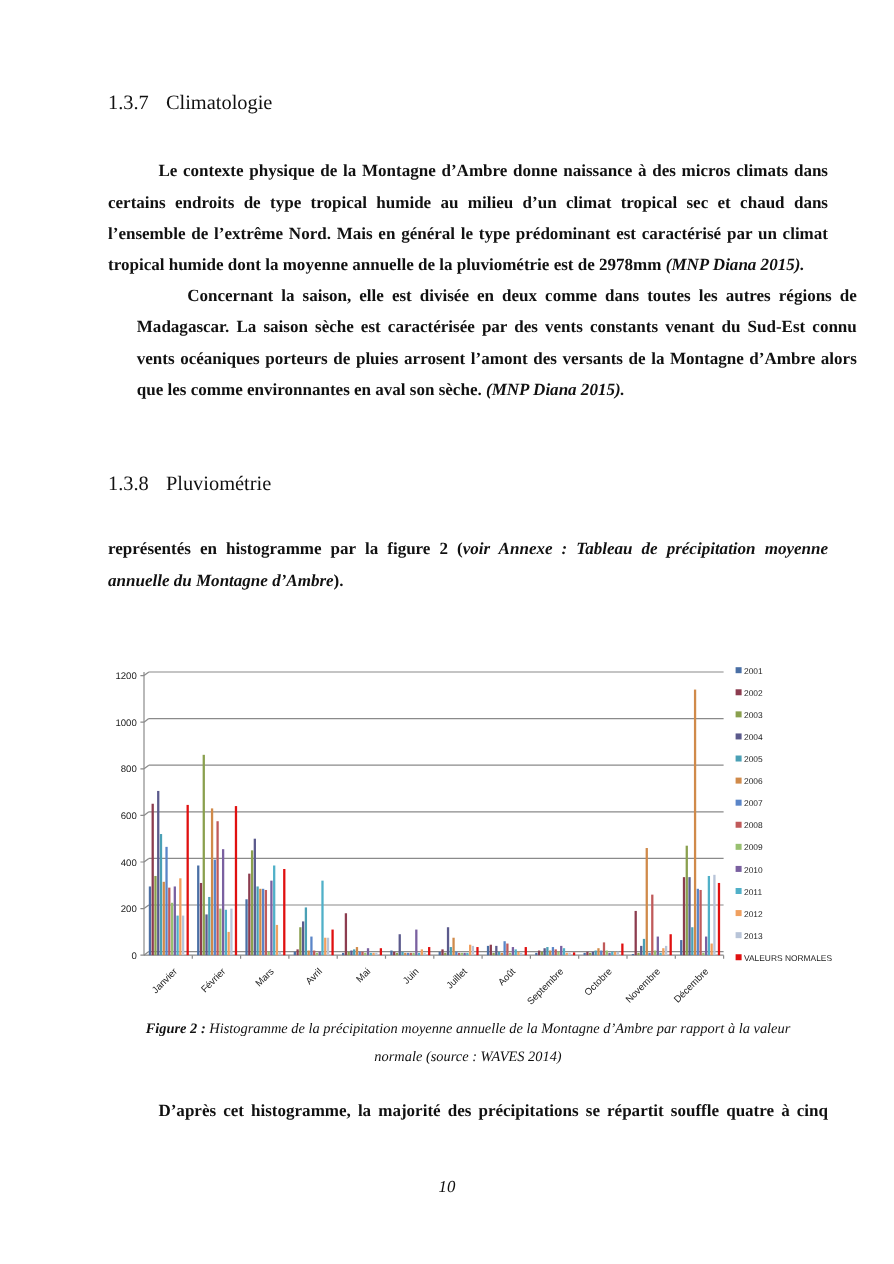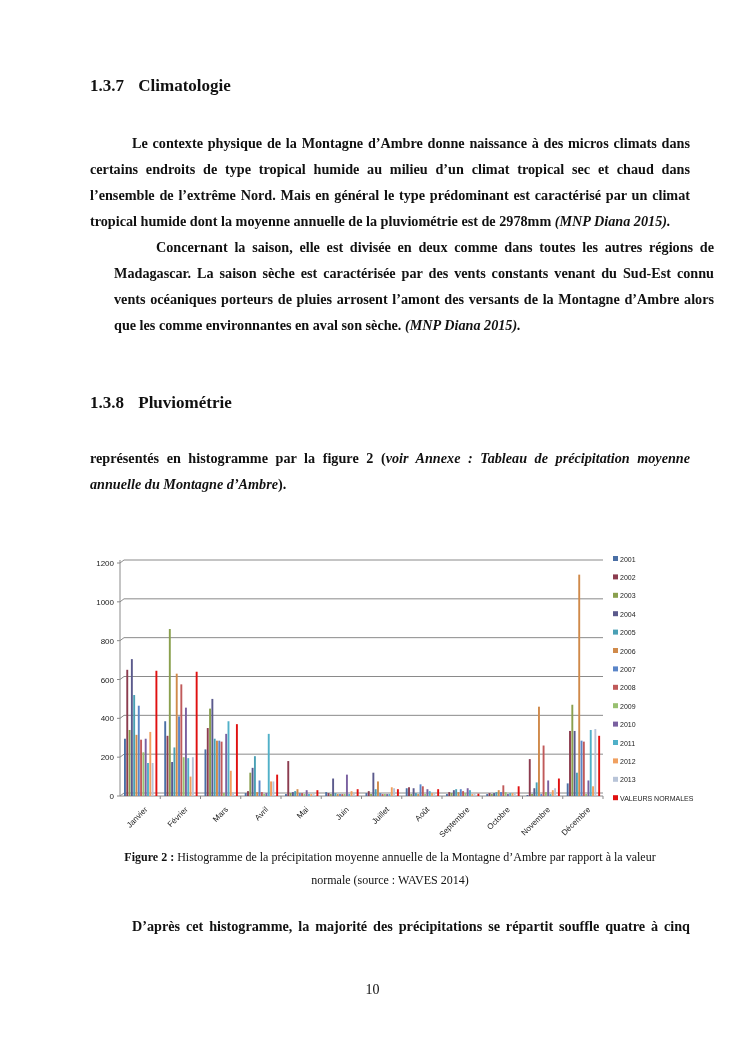--- a/index.html
+++ b/index.html
@@ -1,30 +1,30 @@
 <!DOCTYPE html>
 <html><head>
 <meta charset="utf-8">
 <style>
   html, body { margin: 0; padding: 0; background: #ffffff; }
   body { width: 745px; height: 1053px; position: relative; overflow: hidden;
          font-family: "Liberation Serif", "DejaVu Serif", serif; color: #111; }
-  .h { position: absolute; left: 90px; font-weight: bold; font-size: 17px; }
+  .h { position: absolute; left: 90px; font-weight: normal; font-size: 17px; }
   .h .num { margin-right: 10px; }
   .para { position: absolute; left: 90px; width: 600px; font-size: 14.2px;
           line-height: 26px; text-align: justify; font-weight: bold; }
   .line { display: block; text-align: justify; text-align-last: justify; white-space: nowrap; height: 26px; }
   .line.last { text-align-last: left; }
   .indent { padding-left: 42px; }
   .it { font-style: italic; }
   .chart { position: absolute; left: 88px; top: 553px; width: 620px; height: 290px; }
   .caption { position: absolute; left: 90px; width: 600px; top: 846px; text-align: center;
-             font-size: 12px; line-height: 23px; }
+             font-size: 12px; line-height: 23px; font-style: italic; }
   .caption b { font-weight: bold; }
-  .pagenum { position: absolute; left: 0; width: 745px; top: 982px; text-align: center; font-size: 14px; }
+  .pagenum { position: absolute; left: 0; width: 745px; top: 982px; text-align: center; font-size: 14px; font-style: italic; }
   svg text { font-family: "Liberation Sans", "DejaVu Sans", sans-serif; }
 </style>
 </head>
 <body>
 
 <div class="h" style="top:76px;">
   <span class="num">1.3.7</span>
   <span>Climatologie</span>
 </div>
 

